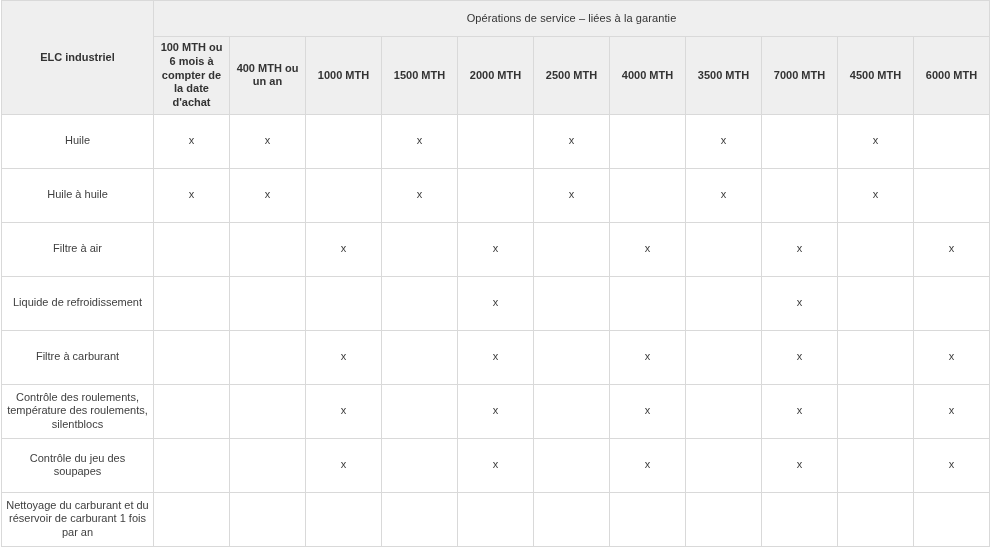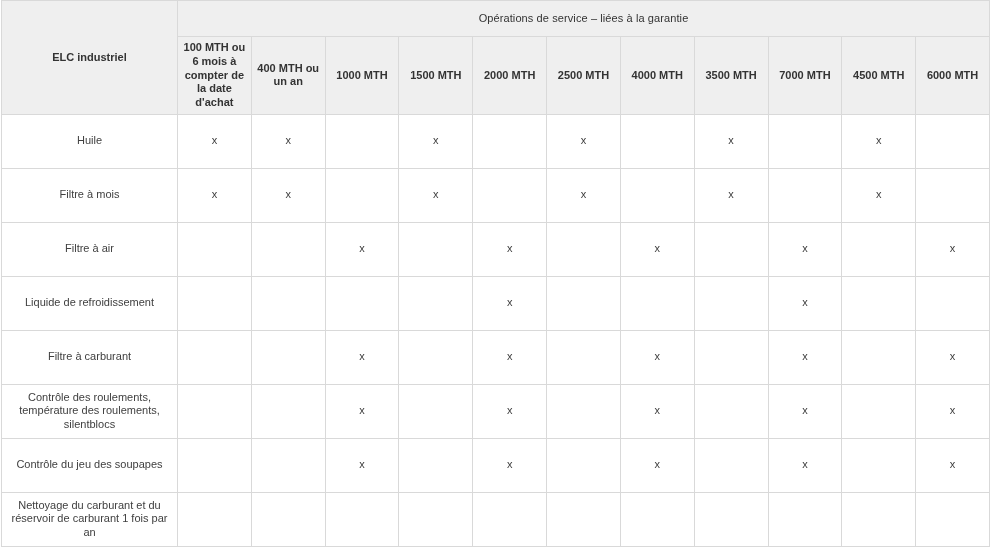--- a/index.html
+++ b/index.html
@@ -40,21 +40,21 @@
     font-size: 11.5px;
     color: #333333;
     height: 36px;
     letter-spacing: 0.1px;
   }
   th.corner-head {
     background: #efefef;
     font-weight: bold;
     font-size: 11.5px;
     color: #333333;
-    width: 176px;
+    width: 152px;
   }
   th.col-head {
     background: #efefef;
     font-weight: bold;
     font-size: 11px;
     color: #333333;
     height: 74px;
     padding: 4px 6px;
     margin-top: 44px;
   }
@@ -107,21 +107,21 @@
         <td class="mark-cell">x</td>
         <td class="mark-cell"></td>
         <td class="mark-cell">x</td>
         <td class="mark-cell"></td>
         <td class="mark-cell">x</td>
         <td class="mark-cell"></td>
         <td class="mark-cell">x</td>
         <td class="mark-cell"></td>
       </tr>
       <tr class="tall">
-        <td class="row-label">Filtre à mois</td>
+        <td class="row-label">Huile à huile</td>
         <td class="mark-cell">x</td>
         <td class="mark-cell">x</td>
         <td class="mark-cell"></td>
         <td class="mark-cell">x</td>
         <td class="mark-cell"></td>
         <td class="mark-cell">x</td>
         <td class="mark-cell"></td>
         <td class="mark-cell">x</td>
         <td class="mark-cell"></td>
         <td class="mark-cell">x</td>

